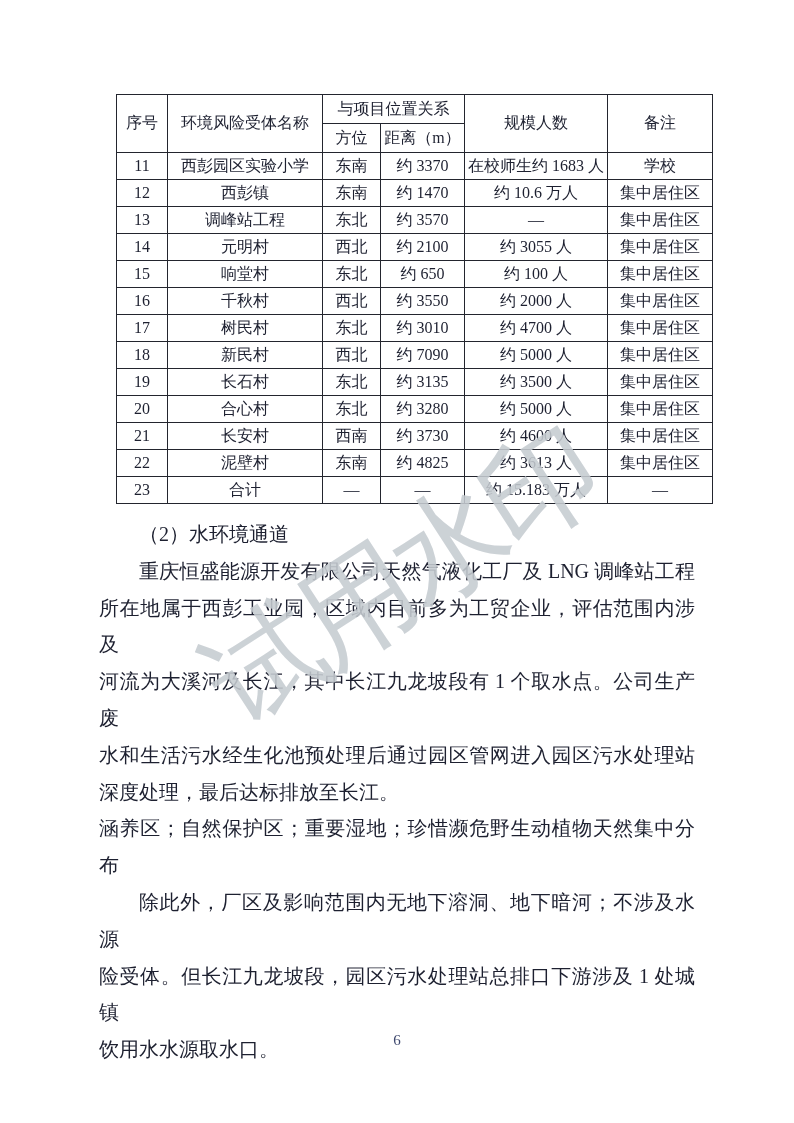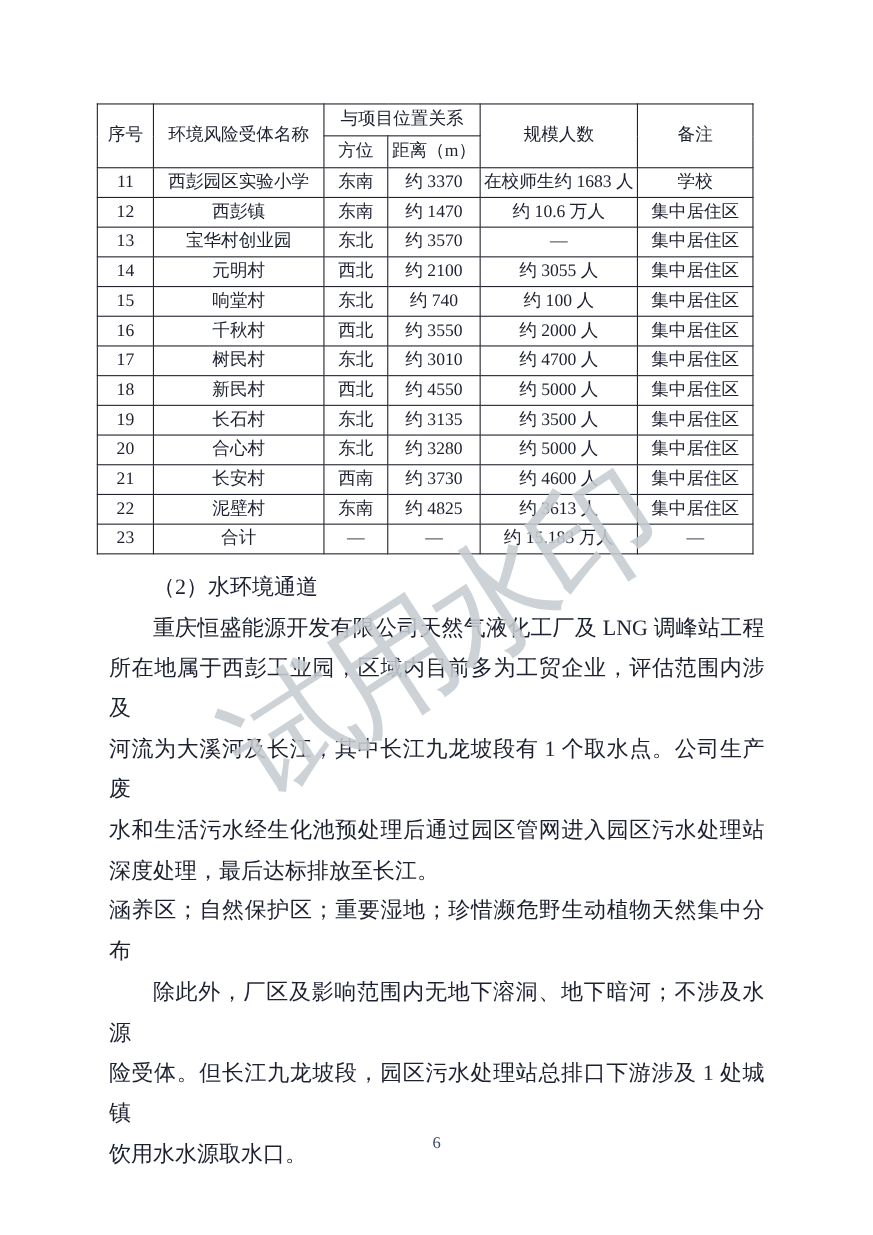--- a/index.html
+++ b/index.html
@@ -2,21 +2,21 @@
 <html><head>
 <meta charset="utf-8">
 <style>
   html,body{margin:0;padding:0;background:#ffffff;}
   .page{
     position:relative;width:794px;height:1123px;background:#ffffff;overflow:hidden;
     font-family:"Liberation Serif","DejaVu Serif",serif;color:#1d2030;
   }
   
   .risk-table{
-    position:absolute;left:88px;top:94px;width:596px;
+    position:absolute;left:116px;top:94px;width:596px;
     border-collapse:collapse;table-layout:fixed;
   }
   .risk-table th,.risk-table td{
     border:1.5px solid #23252e;
     font-weight:normal;font-size:16px;line-height:1.15;
     text-align:center;vertical-align:middle;padding:0 2px;
     overflow:hidden;white-space:nowrap;
   }
   .risk-table thead tr{height:29px;}
   .risk-table tbody tr{height:27px;}
@@ -81,39 +81,39 @@
         <tr>
           <td>12</td>
           <td>西彭镇</td>
           <td>东南</td>
           <td>约 1470</td>
           <td>约 10.6 万人</td>
           <td>集中居住区</td>
         </tr>
         <tr>
           <td>13</td>
-          <td>宝华村创业园</td>
+          <td>调峰站工程</td>
           <td>东北</td>
           <td>约 3570</td>
           <td>—</td>
           <td>集中居住区</td>
         </tr>
         <tr>
           <td>14</td>
           <td>元明村</td>
           <td>西北</td>
           <td>约 2100</td>
           <td>约 3055 人</td>
           <td>集中居住区</td>
         </tr>
         <tr>
           <td>15</td>
           <td>响堂村</td>
           <td>东北</td>
-          <td>约 740</td>
+          <td>约 650</td>
           <td>约 100 人</td>
           <td>集中居住区</td>
         </tr>
         <tr>
           <td>16</td>
           <td>千秋村</td>
           <td>西北</td>
           <td>约 3550</td>
           <td>约 2000 人</td>
           <td>集中居住区</td>
@@ -123,21 +123,21 @@
           <td>树民村</td>
           <td>东北</td>
           <td>约 3010</td>
           <td>约 4700 人</td>
           <td>集中居住区</td>
         </tr>
         <tr>
           <td>18</td>
           <td>新民村</td>
           <td>西北</td>
-          <td>约 4550</td>
+          <td>约 7090</td>
           <td>约 5000 人</td>
           <td>集中居住区</td>
         </tr>
         <tr>
           <td>19</td>
           <td>长石村</td>
           <td>东北</td>
           <td>约 3135</td>
           <td>约 3500 人</td>
           <td>集中居住区</td>

